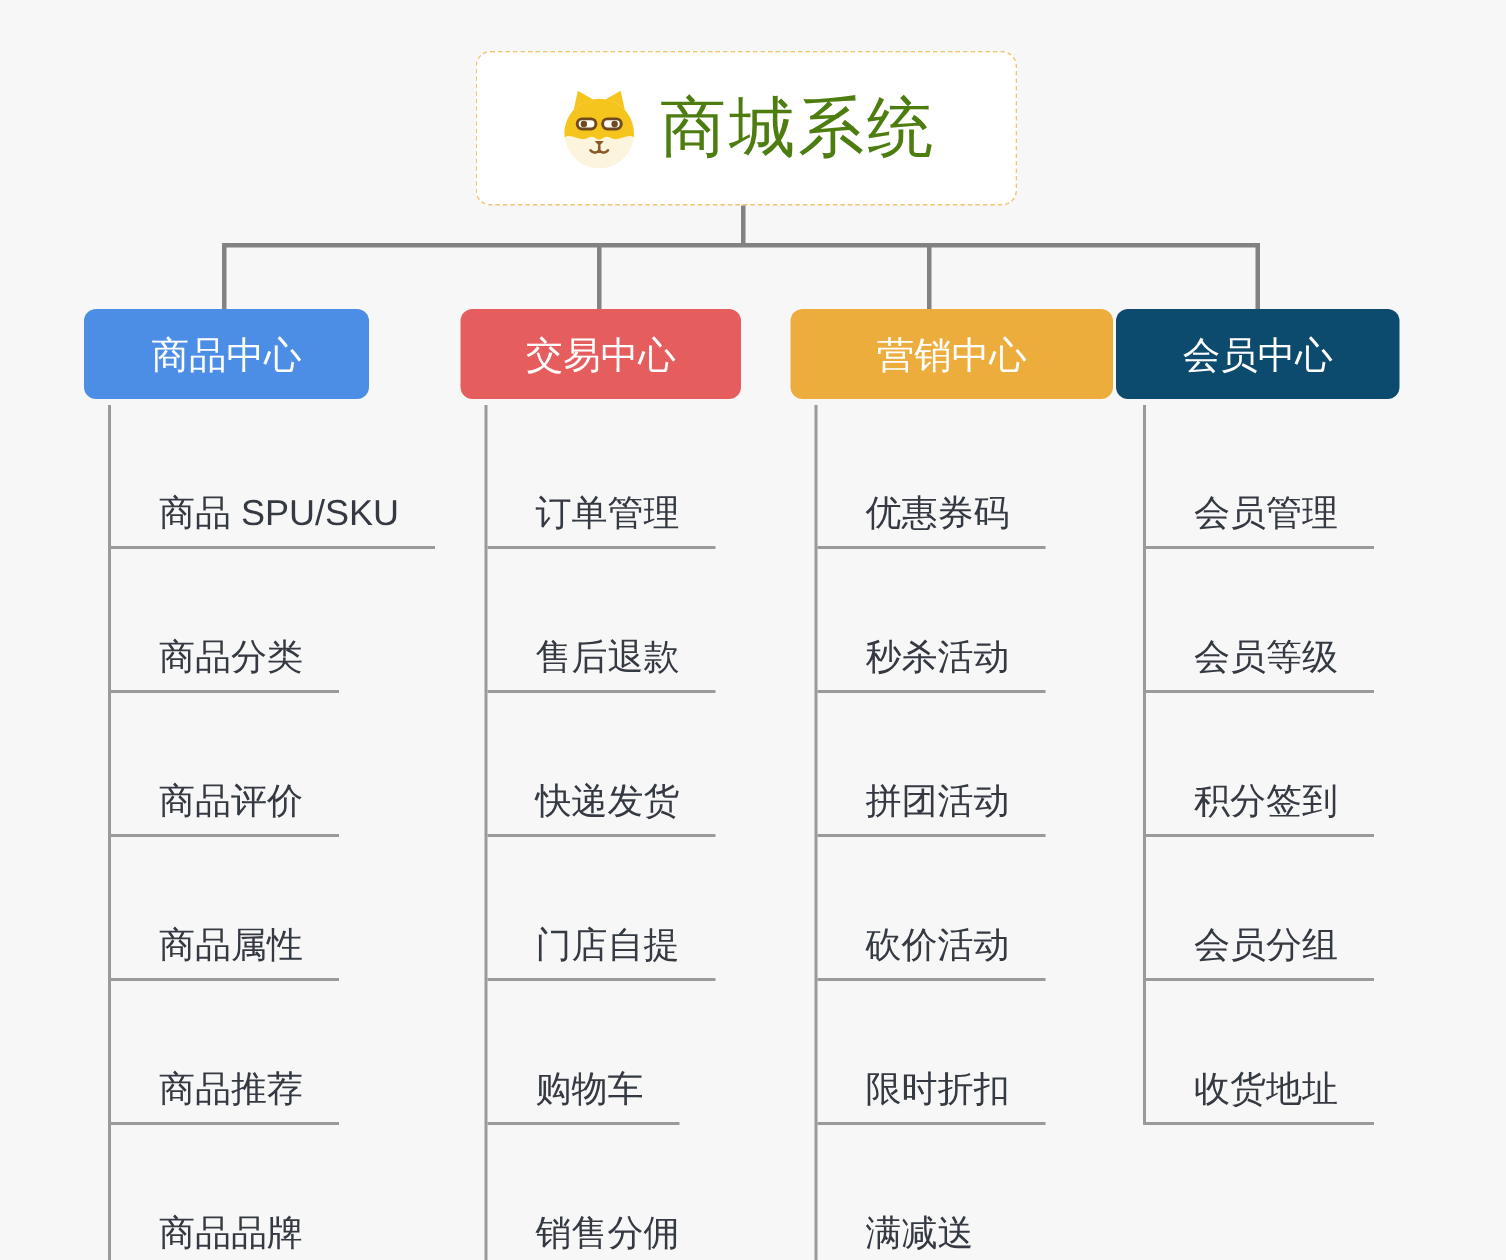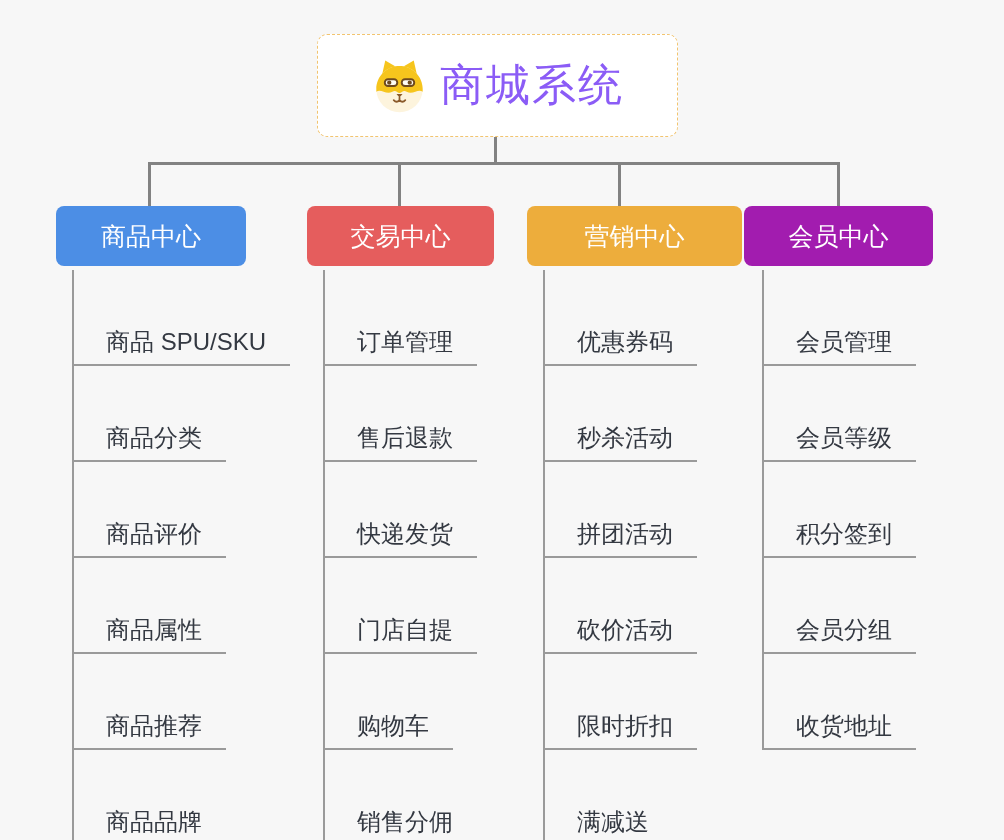--- a/index.html
+++ b/index.html
@@ -9,39 +9,39 @@
     font-family:"Liberation Sans", sans-serif;
   }
   
   .root-node{
     position:absolute;left:317px;top:34px;width:361px;height:103px;
     box-sizing:border-box;background:#ffffff;
     border:1px dashed #f2c46f;border-radius:10px;
     display:flex;align-items:center;justify-content:center;gap:12px;
   }
   .root-title{
-    font-size:44px;letter-spacing:2px;color:#8b5cf6;white-space:nowrap;
+    font-size:44px;letter-spacing:2px;color:#4d7c0f;white-space:nowrap;
   }
   .root-icon{width:57px;height:57px;flex:0 0 auto;}
   
   .cline{position:absolute;background:#828282;}
   .stem{left:494px;top:137px;width:3px;height:27px;}
   .hbar{left:148px;top:162px;width:692px;height:3px;}
   .drop{top:164px;width:3px;height:48px;}
   .drop-0{left:148px;} .drop-1{left:398px;} .drop-2{left:618px;} .drop-3{left:837px;}
   
   .branch-header{
     position:absolute;top:206px;height:60px;border-radius:8px;
     display:flex;align-items:center;justify-content:center;
     color:#ffffff;font-size:25px;white-space:nowrap;z-index:2;
   }
   .bh-0{left:56px;width:190px;background:#4c8ee5;}
   .bh-1{left:307px;width:187px;background:#e55d5d;}
   .bh-2{left:527px;width:215px;background:#edad3c;}
-  .bh-3{left:744px;width:189px;background:#a21caf;}
+  .bh-3{left:744px;width:189px;background:#0c4a6e;}
   
   .leaf-col{
     position:absolute;top:270px;
     border-left:2px solid #9a9a9a;
   }
   .col-0{left:72px;} .col-1{left:323px;} .col-2{left:543px;} .col-3{left:762px;}
   .leaf{
     height:88px;width:max-content;box-sizing:content-box;
     display:flex;align-items:flex-end;
     border-bottom:2px solid #9a9a9a;

